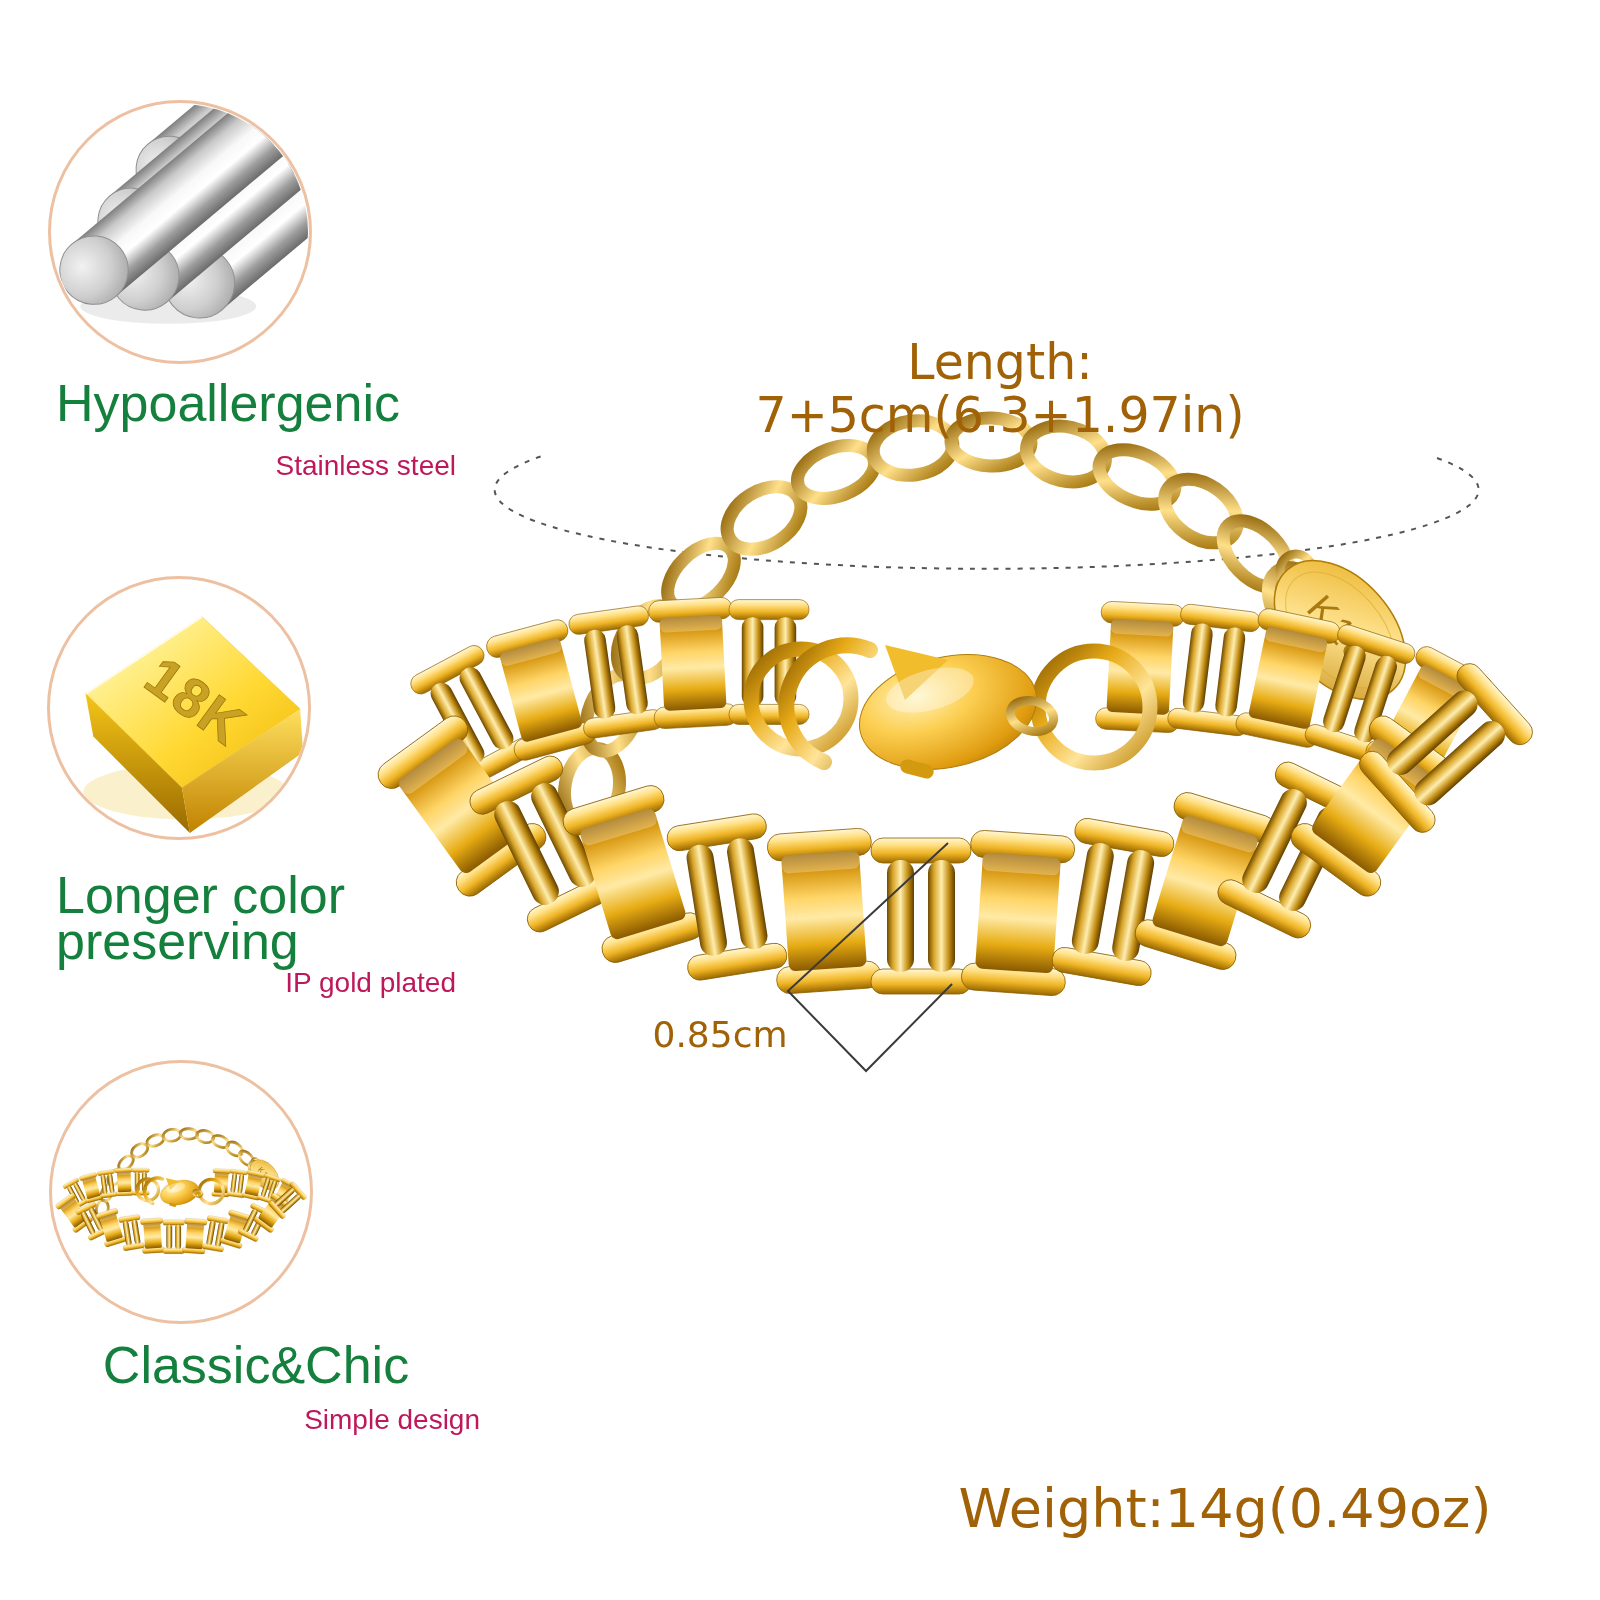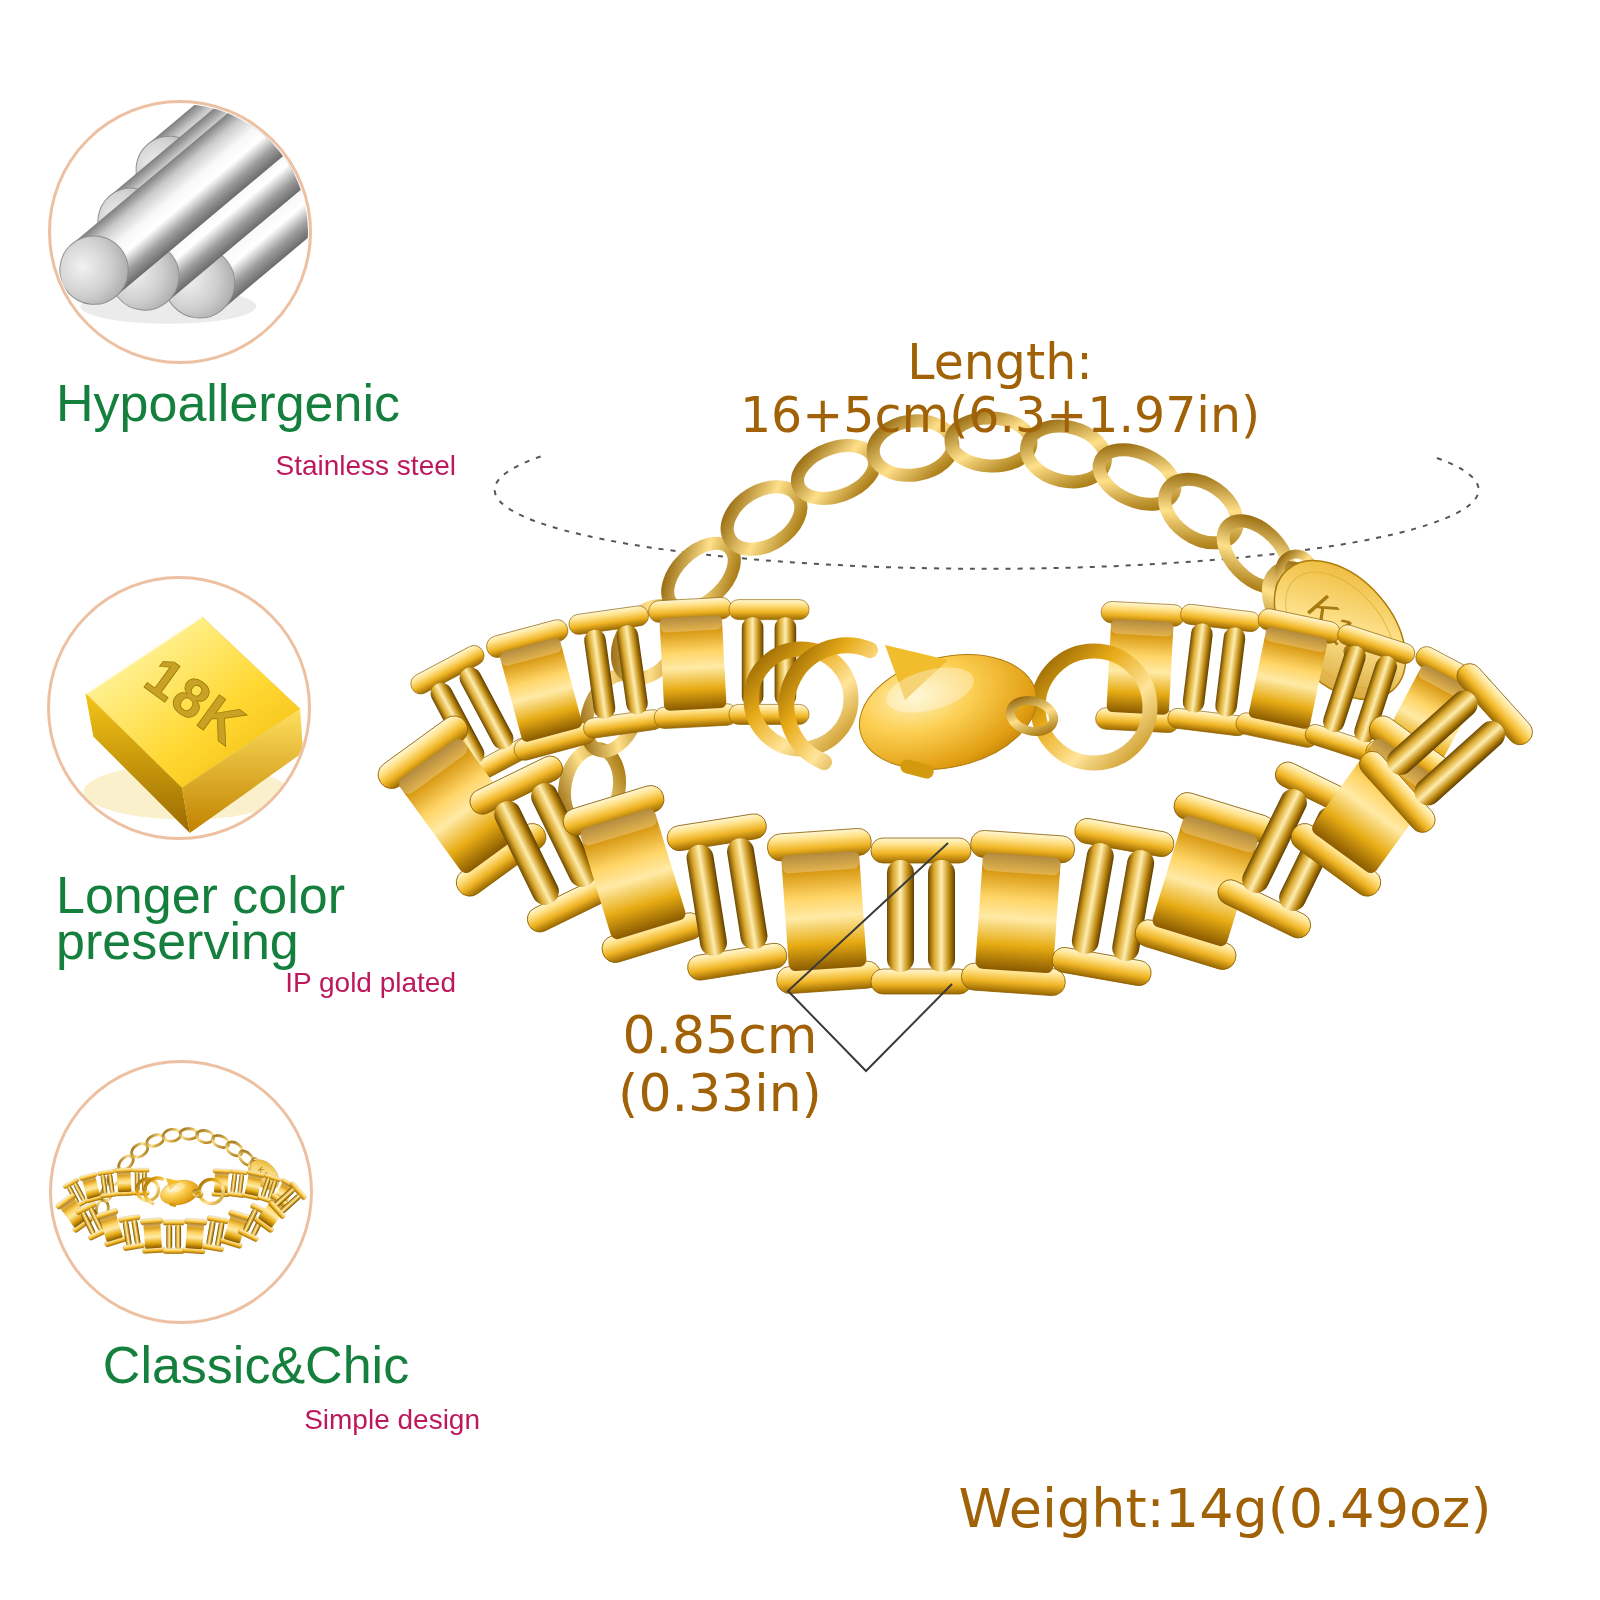--- a/index.html
+++ b/index.html
@@ -5,21 +5,21 @@
   html,body{margin:0;padding:0;background:#ffffff;}
   body{width:1600px;height:1600px;position:relative;overflow:hidden;
        font-family:"Liberation Sans", sans-serif;}
   #main-art{position:absolute;left:0;top:0;width:1600px;height:1600px;}
   .feature-circle{position:absolute;border-radius:50%;border:3px solid #edc0a2;
        background:#fff;overflow:hidden;}
   .feature-title{position:absolute;font-weight:400;color:#15803d;font-size:52px;line-height:46px;letter-spacing:0px;}
   .feature-sub{position:absolute;color:#be185d;font-size:28px;line-height:40px;text-align:right;}
   .annot{position:absolute;color:#a16207;font-family:"DejaVu Sans", sans-serif;text-align:center;}
   #length-block{left:650px;top:336px;width:700px;font-size:49px;line-height:53px;}
-  #width-block{left:570px;top:1006px;width:300px;font-size:52px;line-height:58px;}
+  #width-block{left:570px;top:1006px;width:300px;font-size:36px;line-height:58px;}
   #weight-block{left:930px;top:1452px;width:590px;font-size:54px;line-height:58px;margin-top:28px;}
   svg text{font-family:"Liberation Sans", sans-serif;}
 </style>
 </head>
 <body>
 
 <svg id="main-art" viewBox="0 0 1600 1600">
   <defs>
     <linearGradient id="gPlate" x1="0" y1="0" x2="0" y2="1">
       <stop offset="0" stop-color="#9a6500"></stop>
@@ -232,21 +232,20 @@
 <div class="feature-circle" style="left:49px;top:1060px;width:258px;height:258px;">
   <svg width="256" height="256" viewBox="360 390 1180 630" preserveAspectRatio="xMidYMid meet">
     <use href="#bracelet-art"></use>
   </svg>
 </div>
 <div class="feature-title" style="left:56px;top:1342px;width:400px;text-align:center;">Classic&amp;Chic</div>
 <div class="feature-sub" style="left:56px;top:1400px;width:400px;margin-left:24px;">Simple design</div>
 
 <div class="annot" id="length-block">
   <div>Length:</div>
-  <div>16+5cm(6.3+1.97in)</div>
+  <div>7+5cm(6.3+1.97in)</div>
 </div>
 
 <div class="annot" id="width-block">
   <div>0.85cm</div>
-  <div>(0.33in)</div>
 </div>
 
 <div class="annot" id="weight-block">Weight:14g(0.49oz)</div>
 
 </body></html>

